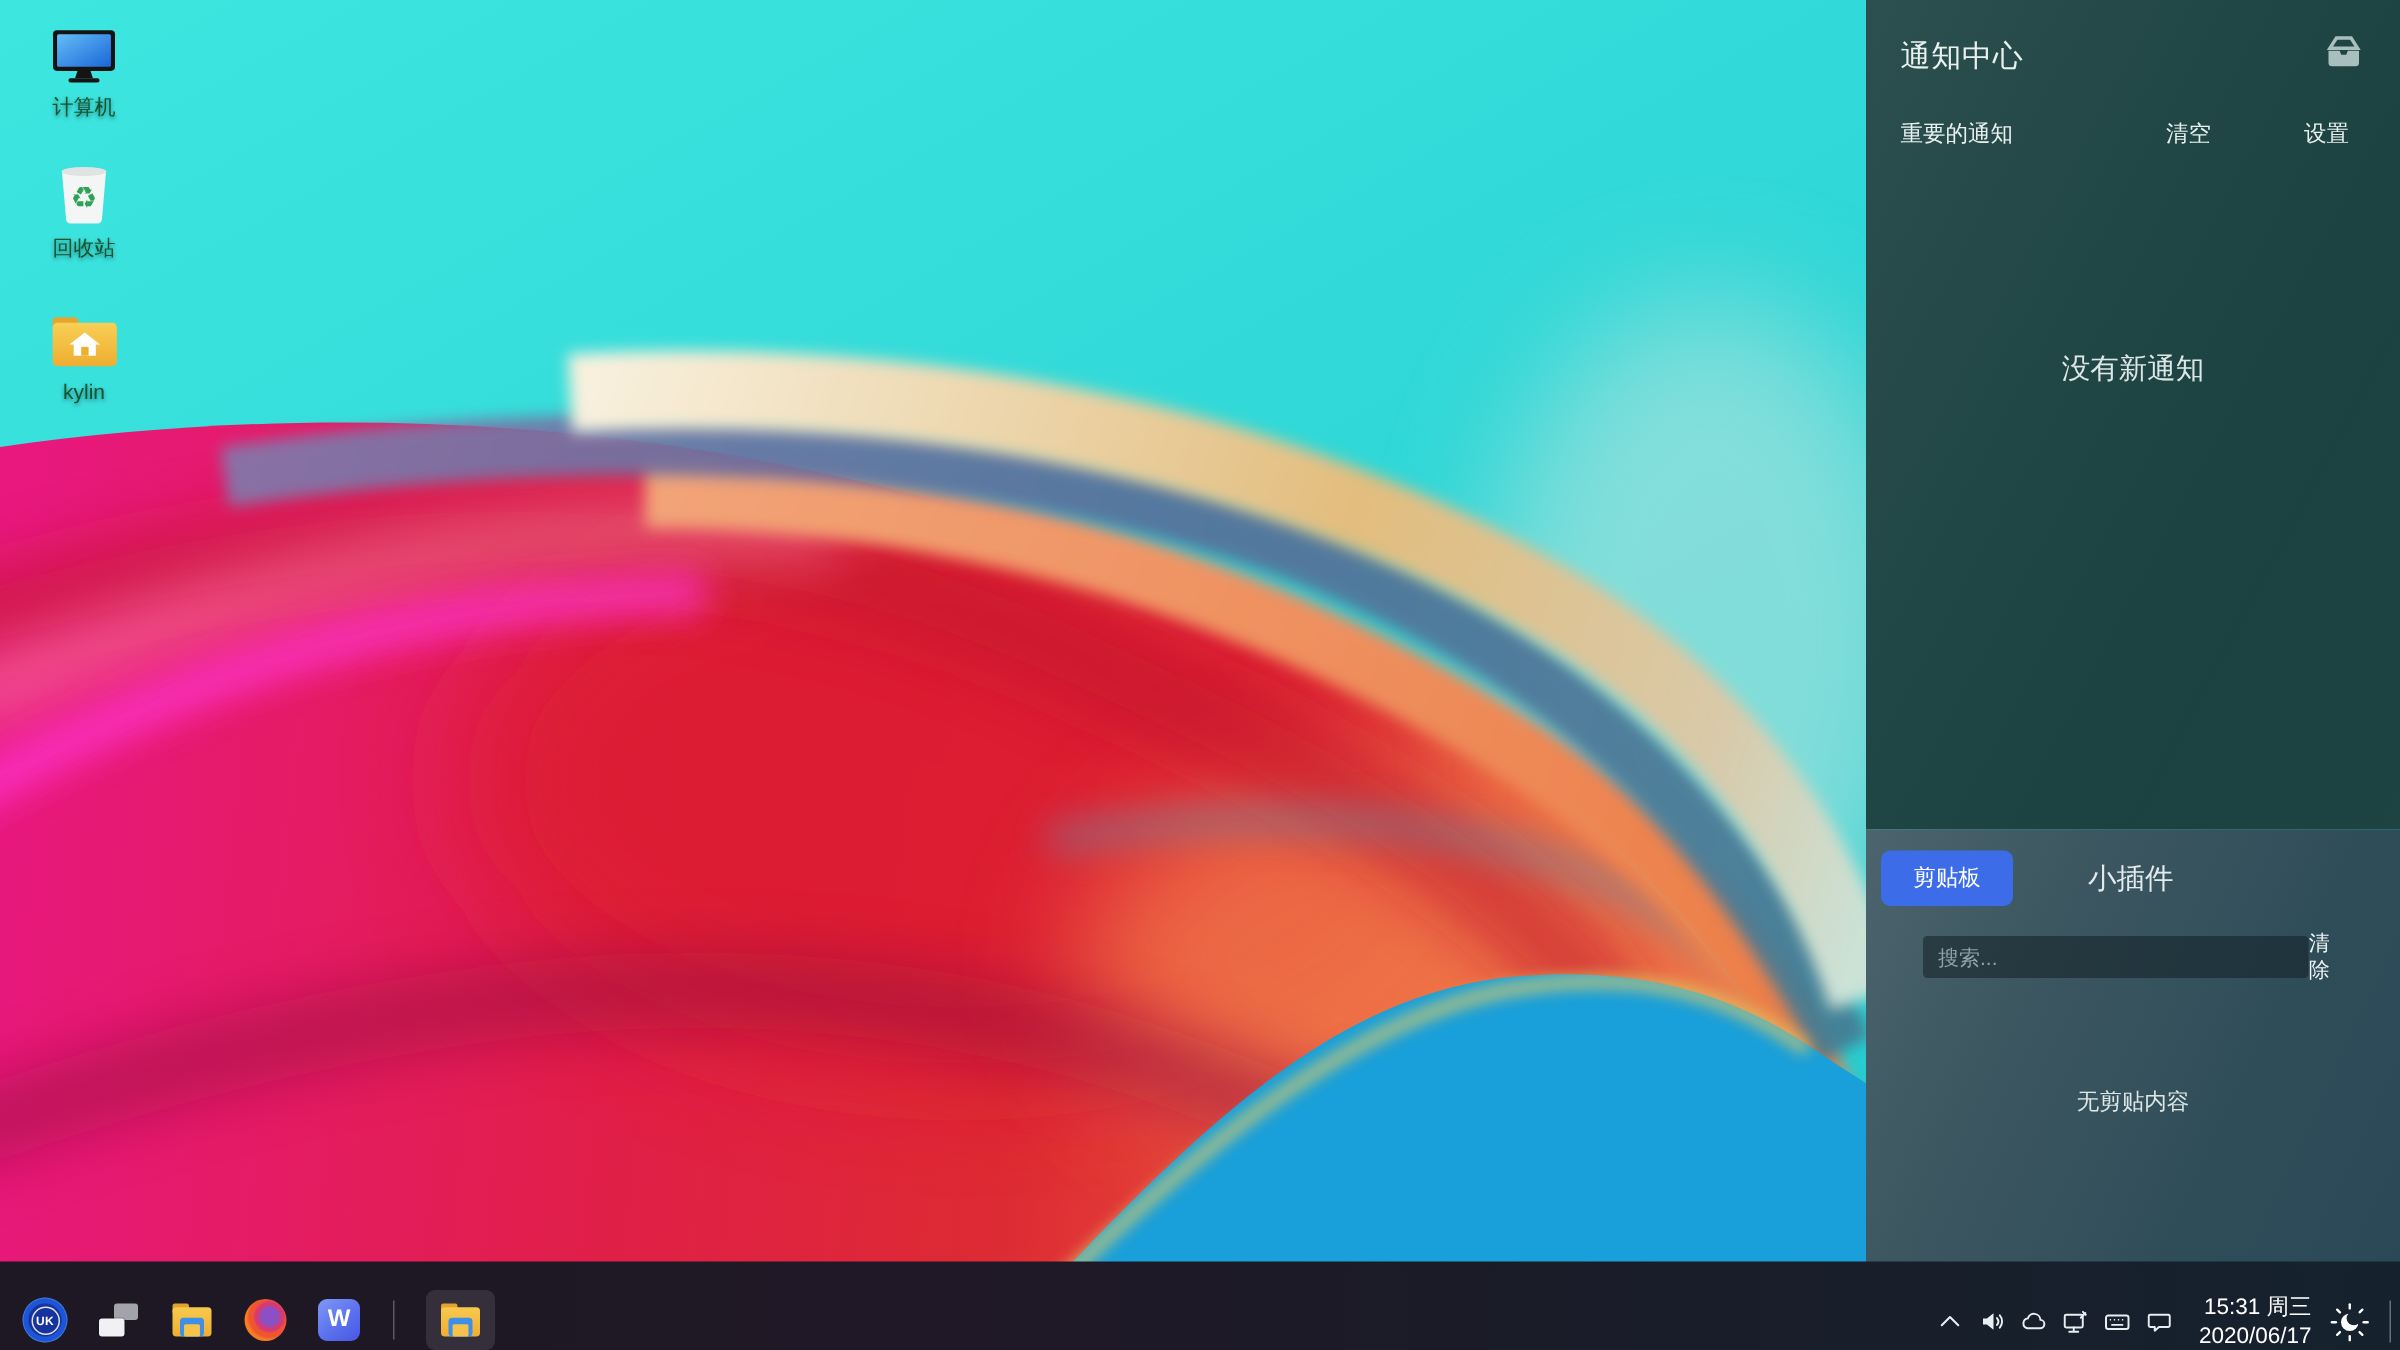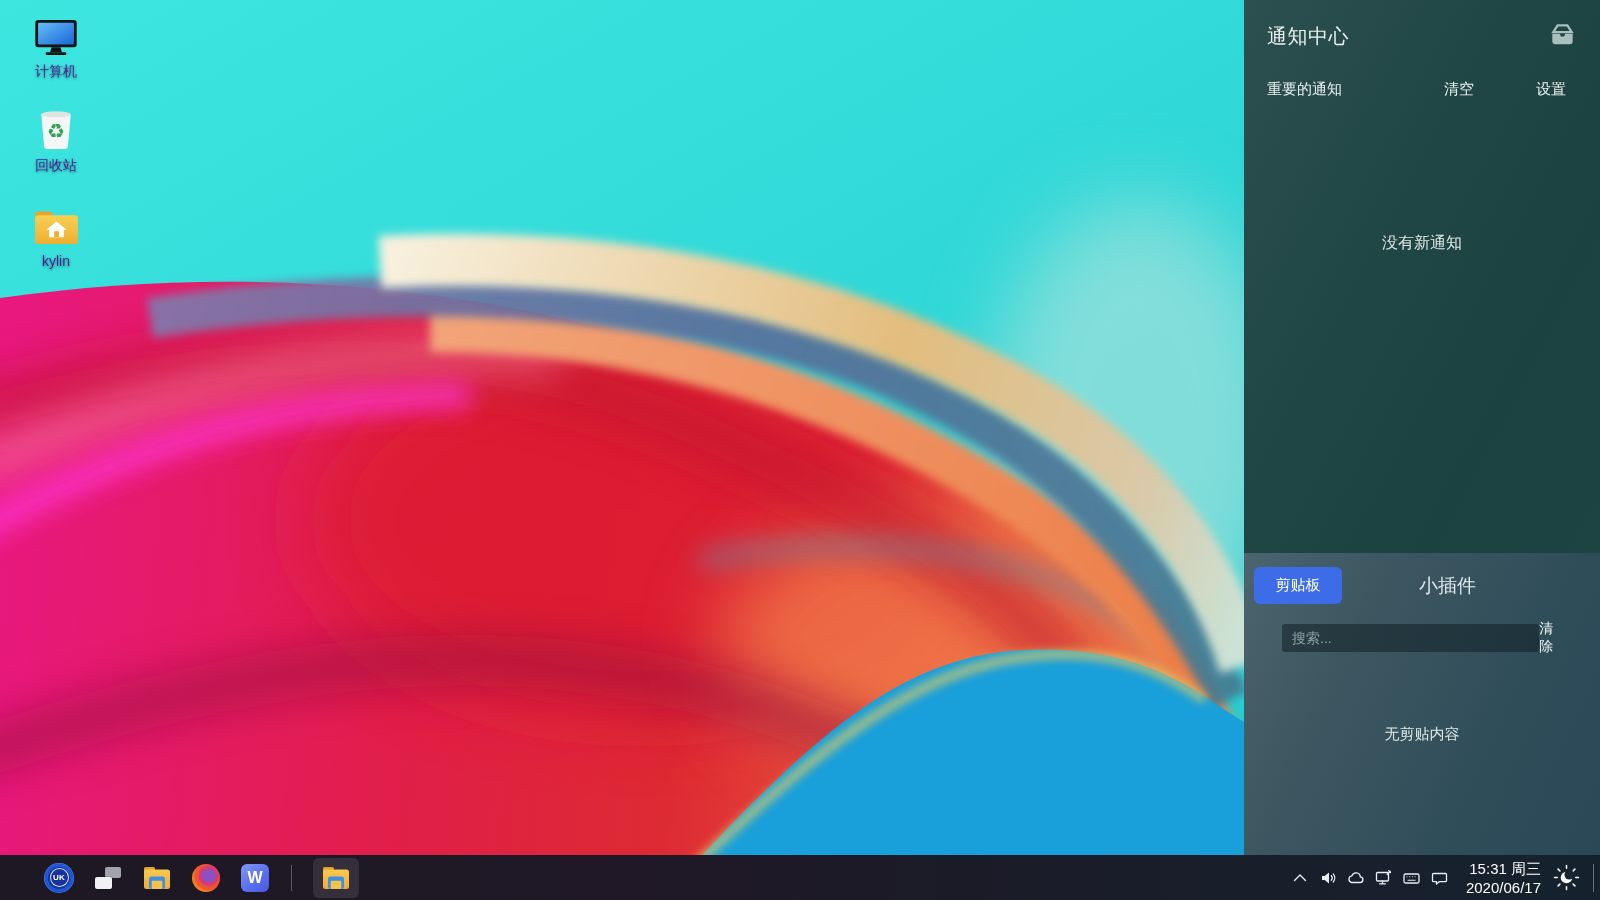--- a/index.html
+++ b/index.html
@@ -5,21 +5,21 @@
   * { margin:0; padding:0; box-sizing:border-box; }
   html,body { width:1600px; height:900px; overflow:hidden; }
   body { font-family:"Liberation Sans","DejaVu Sans",sans-serif; position:relative; background:#1fc6cd; }
 
   
   .wallpaper { position:absolute; inset:0; z-index:0; }
 
   
   .desk-item { position:absolute; width:96px; left:8px; text-align:center; cursor:default; }
   .desk-item .ic { height:42px; display:flex; align-items:flex-end; justify-content:center; }
-  .desk-item .lbl { margin-top:7px; font-size:14px; color:#4c1d95;
+  .desk-item .lbl { margin-top:7px; font-size:14px; color:#14532d;
                     text-shadow:0 1px 3px rgba(0,0,0,.45); }
   #desk-computer { top:14px; }
   #desk-recycle  { top:108px; }
   #desk-kylin    { top:204px; }
 
   
   .side-panel { position:absolute; right:0; top:0; width:356px; height:855px; z-index:5;
                 color:#e9f1ef; }
   .notif-sec { position:relative; height:553px;
       background:linear-gradient(118deg,#2c504f 0%,#204645 38%,#1b4140 72%,#1d4342 100%); }
@@ -28,42 +28,42 @@
 
   .nc-title-row { position:absolute; top:22px; left:23px; right:24px;
                   display:flex; align-items:center; justify-content:space-between; }
   .nc-title { font-size:20px; font-weight:400; letter-spacing:.5px; }
   .nc-sub-row { position:absolute; top:80px; left:23px; right:34px;
                 display:flex; align-items:center; font-size:15px; }
   .nc-sub-row .spacer { flex:1; }
   .nc-clear { margin-right:62px; cursor:pointer; }
   .nc-settings { cursor:pointer; }
   .nc-empty { position:absolute; top:233px; left:0; right:0; text-align:center;
-              font-size:16px; color:#dde7e5; }
-
-  .tabs-row { position:absolute; top:14px; left:10px; display:flex; align-items:center;gap:27px; }
+              font-size:19px; color:#dde7e5; }
+
+  .tabs-row { position:absolute; top:14px; left:10px; display:flex; align-items:center; }
   .tab-btn { min-width:88px; height:37px; border:none; border-radius:6px;
              background:#3c6ce8; color:#fff; font-size:15px;
              font-family:inherit; padding:0 16px; cursor:pointer; }
   .tab-plain { margin-left:50px; font-size:19px; color:#e4ebee; cursor:pointer; }
 
   .search-row { position:absolute; top:67px; left:10px; right:34px;
                 display:flex; align-items:center;padding-left:28px; }
   .search-input { width:267px; height:28px; background:rgba(13,26,31,.50);
                   border:none; border-radius:3px; color:#dfe8e6; font-size:14px;
                   padding:0 10px; font-family:inherit; outline:none; }
   .search-input::placeholder { color:#8fa1a5; }
   .clip-clear { margin-left:auto; font-size:14px; color:#eef4f3; cursor:pointer; }
   .clip-empty { position:absolute; top:172px; left:0; right:0; text-align:center;
                 font-size:15px; color:#dde7e5; }
 
   
-  .taskbar { position:absolute; left:0; bottom:0; width:1600px; height:45px; z-index:10;
-             display:flex; align-items:center;
-             background:linear-gradient(90deg,#1d1824 0%,#201826 40%,#191d29 70%,#15222e 100%);padding-left:29px; }
+  .taskbar { position:absolute; left:0; bottom:0; width:1600px; height:59px; z-index:10;
+             display:flex; align-items:flex-end;
+             background:linear-gradient(90deg,#1d1824 0%,#201826 40%,#191d29 70%,#15222e 100%); }
   .tb-left { display:flex; align-items:center; gap:19px; padding-left:15px; }
   .tb-btn { width:30px; height:30px; display:flex; align-items:center; justify-content:center;
             cursor:pointer; }
   .uk-ring { width:30px; height:30px; border-radius:50%;
              background:radial-gradient(circle,#16339b 0 50%,#1e55d8 54% 66%,#55a2f7 72% 92%,#2a6fe0 100%);
              display:flex; align-items:center; justify-content:center; }
   .uk-core { width:19px; height:19px; border-radius:50%; background:#16339b;
              border:1px solid rgba(255,255,255,.85); color:#fff; font-size:8px; font-weight:bold;
              display:flex; align-items:center; justify-content:center; letter-spacing:.2px; }
   .winsw { position:relative; width:26px; height:22px; }

